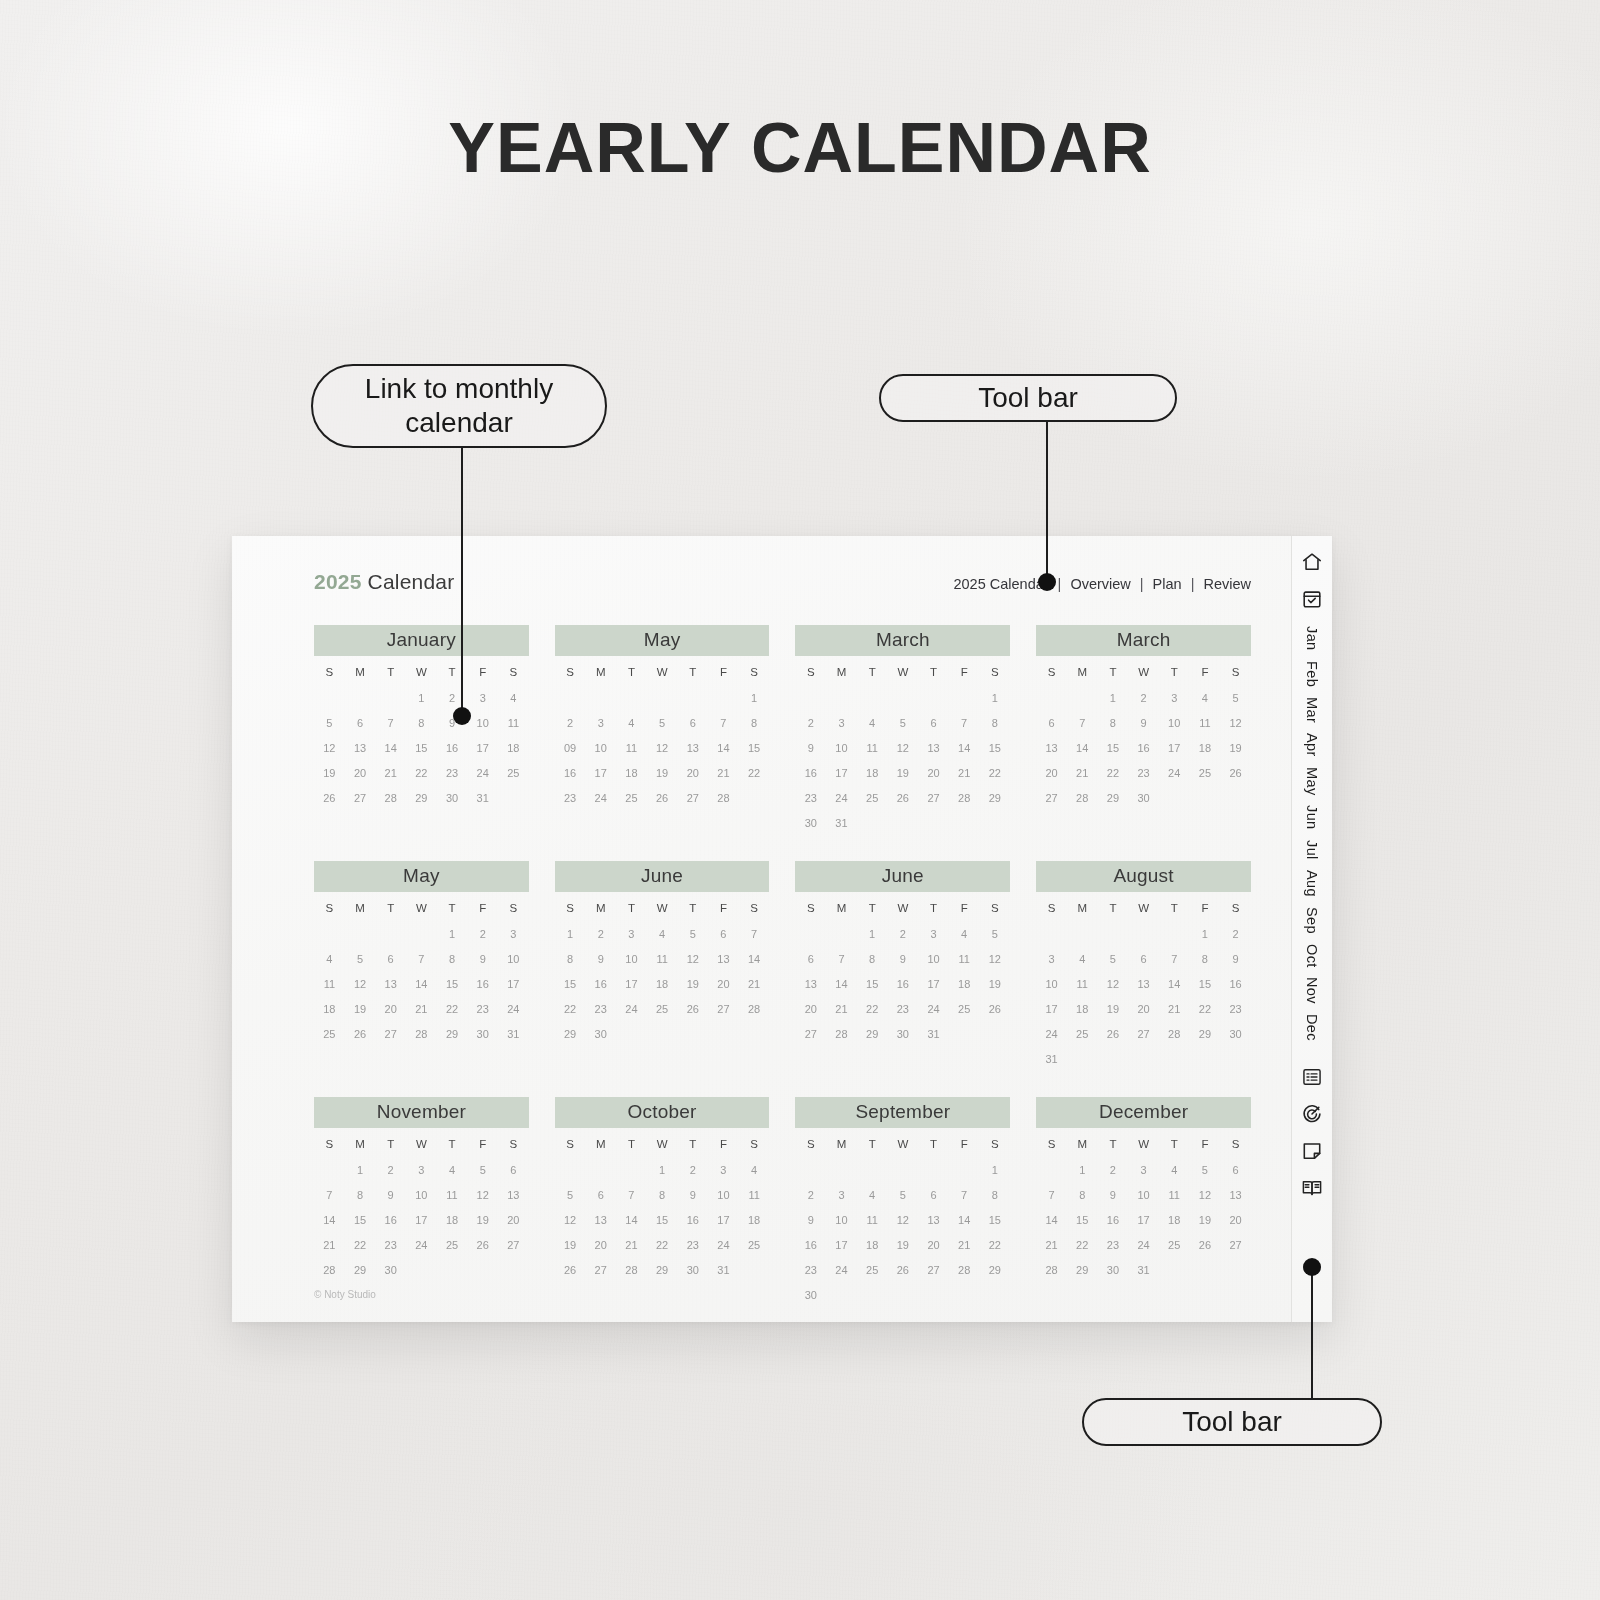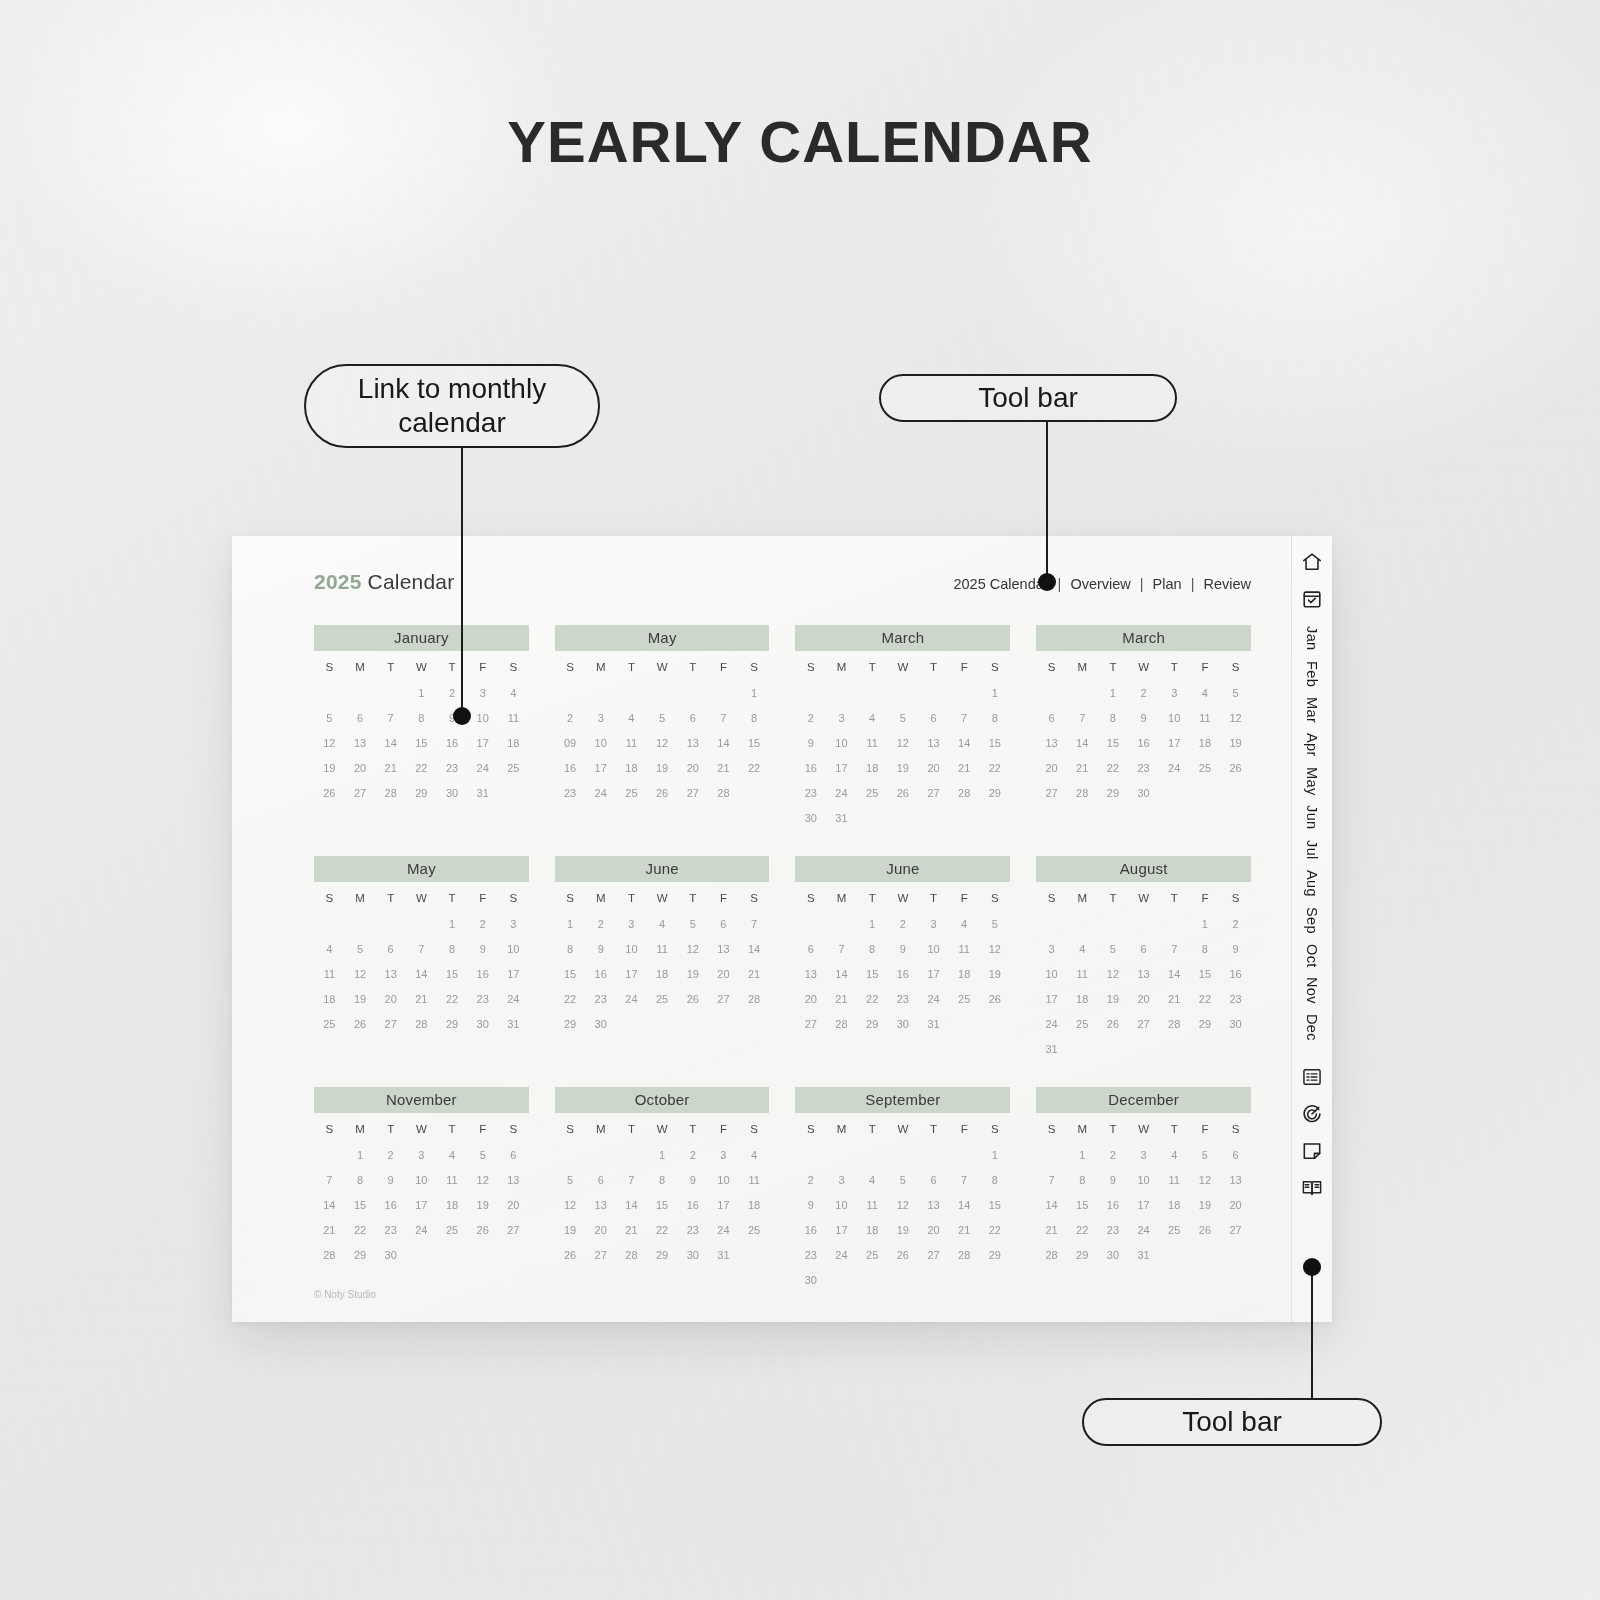--- a/index.html
+++ b/index.html
@@ -36,21 +36,21 @@
       repeating-linear-gradient(4deg, rgba(0,0,0,0.010) 0 1px, rgba(255,255,255,0.012) 1px 4px);
   }
 
   
   #page-title {
     position: absolute;
     top: 108px;
     left: 0;
     width: 1600px;
     text-align: center;
-    font-size: 58px;
+    font-size: 70px;
     font-weight: bold;
     letter-spacing: 1px;
     color: #2a2a2a;
     font-family: "Liberation Sans", sans-serif;
   }
 
   
   .callout {
     position: absolute;
     border: 2px solid #1d1d1d;
@@ -59,21 +59,21 @@
     color: #191919;
     display: flex;
     align-items: center;
     justify-content: center;
     text-align: center;
     line-height: 1.22;
     font-size: 28px;
     padding: 10px 26px;
     z-index: 6;
   }
-  #callout-monthly { left: 304px; top: 364px; width: 296px; height: 84px; }
+  #callout-monthly { left: 311px; top: 364px; width: 296px; height: 84px; }
   #callout-toolbar-top { left: 879px; top: 374px; width: 298px; height: 48px; }
   #callout-toolbar-bottom { left: 1082px; top: 1398px; width: 300px; height: 48px; }
 
   .leader {
     position: absolute;
     background: #1d1d1d;
     width: 1.6px;
     z-index: 5;
   }
   .leader-dot {
@@ -146,21 +146,21 @@
     margin-top: 25px;
     display: grid;
     grid-template-columns: repeat(4, 1fr);
     column-gap: 26px;
     row-gap: 26px;
   }
   .month { width: 100%; }
   .month-name {
     background: #ccd6cb;
     color: #3a3a3a;
-    font-size: 15px;
+    font-size: 19px;
     text-align: center;
     padding: 4px 0 5px;
     letter-spacing: 0.2px;
   }
   table.month-table {
     width: 100%;
     border-collapse: collapse;
     table-layout: fixed;
     margin-top: 5px;
   }

